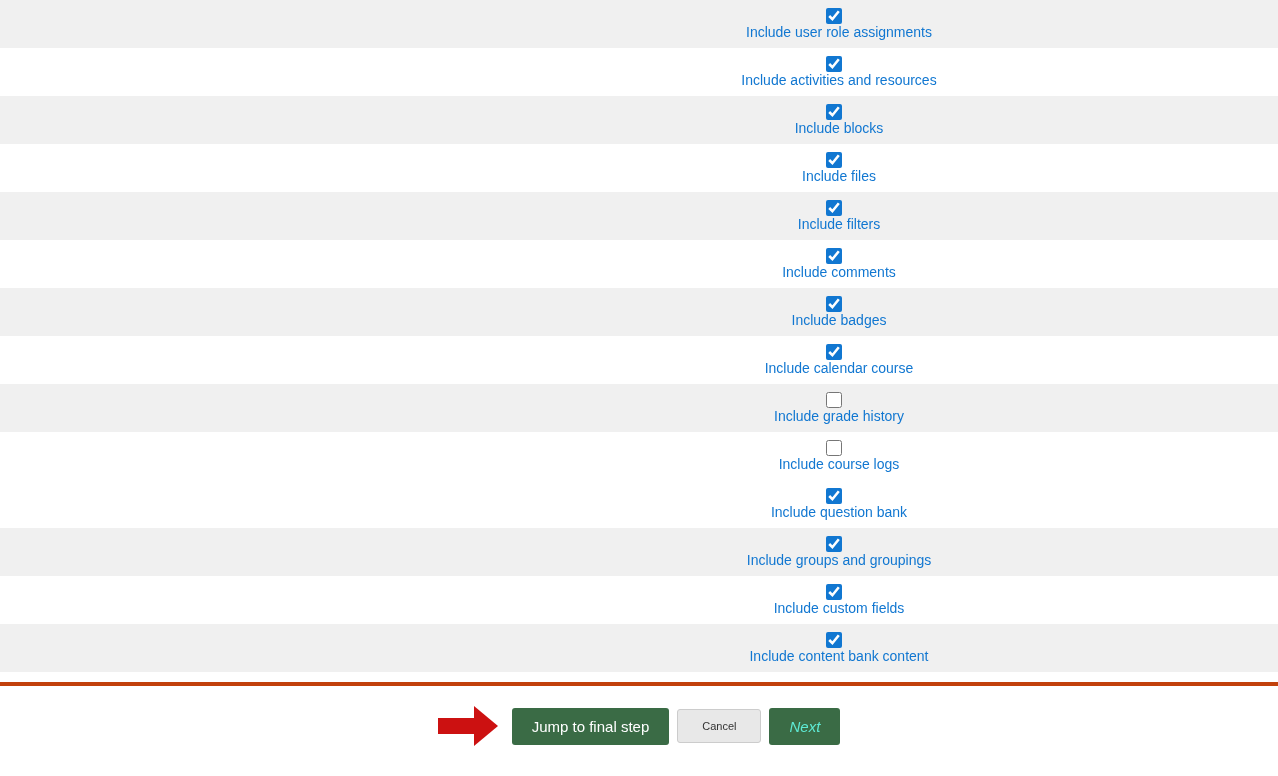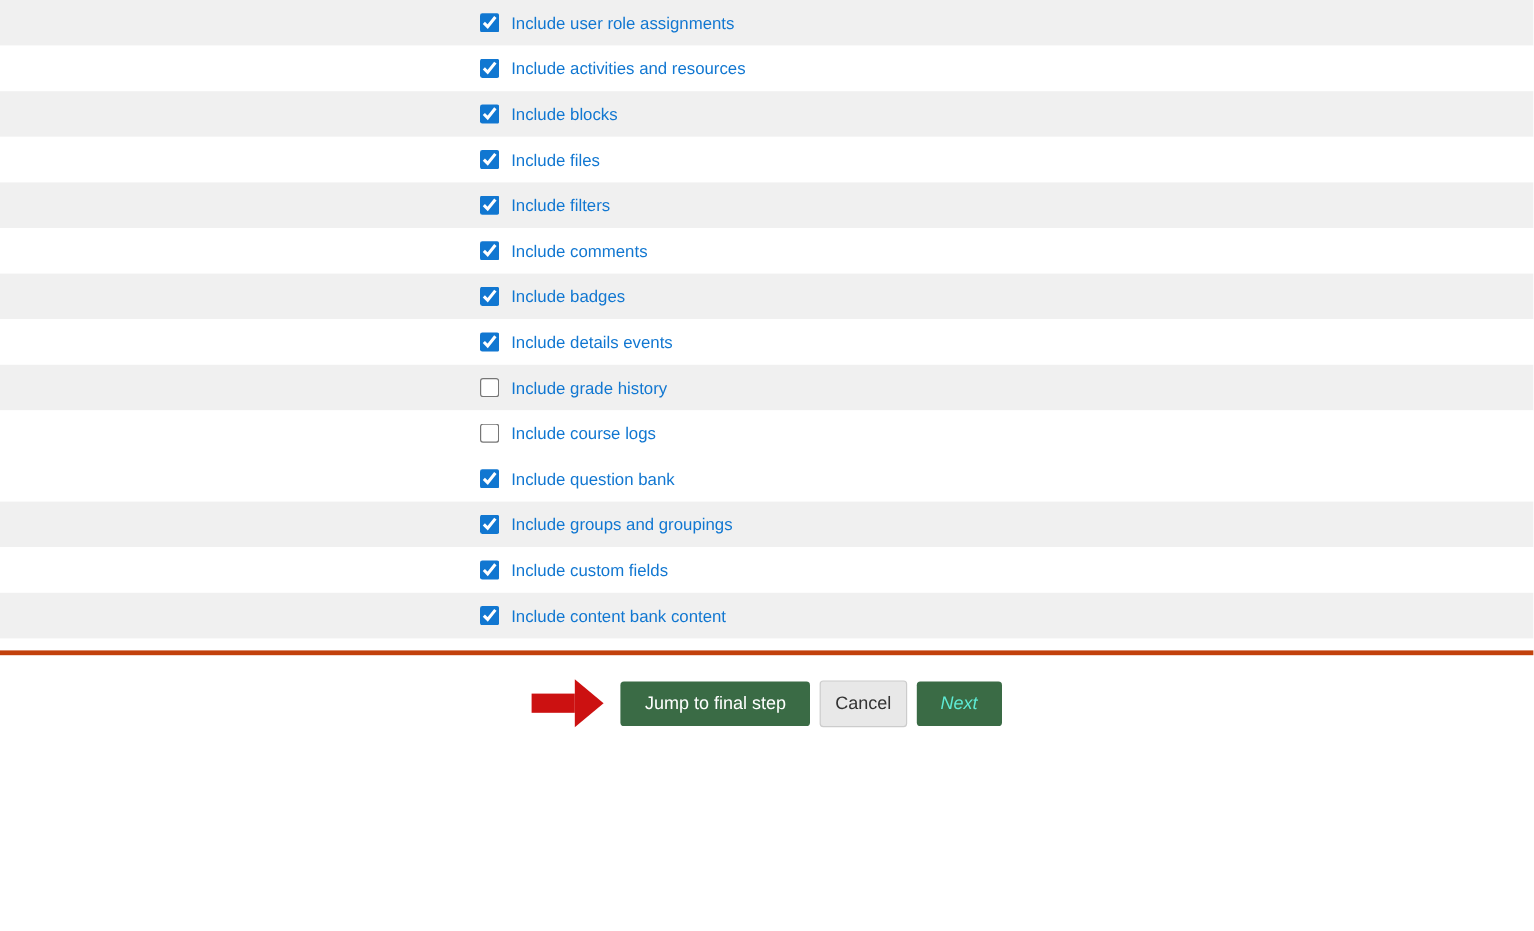--- a/index.html
+++ b/index.html
@@ -10,20 +10,21 @@
       color: #333;
     }
     .checklist-container {
       width: 100%;
     }
     .checklist-row {
       display: flex;
       align-items: center;
       padding: 8px 0 8px 400px;
       min-height: 38px;
+      flex-direction: column;
     }
     .checklist-row.shaded {
       background-color: #f0f0f0;
     }
     .checklist-row.white {
       background-color: #fff;
     }
     .checklist-row input[type="checkbox"] {
       width: 16px;
       height: 16px;
@@ -54,22 +55,22 @@
       padding: 10px 20px;
       font-size: 15px;
       border-radius: 3px;
       cursor: pointer;
       font-weight: normal;
     }
     .btn-cancel {
       background-color: #e8e8e8;
       color: #333;
       border: 1px solid #ccc;
-      padding: 10px 12px;
-      font-size: 15px;
+      padding: 10px 24px;
+      font-size: 11px;
       border-radius: 3px;
       cursor: pointer;
     }
     .btn-next {
       background-color: #3a6b45;
       color: #5eead4;
       border: none;
       padding: 10px 20px;
       font-size: 15px;
       border-radius: 3px;
@@ -125,21 +126,21 @@
     <div class="checklist-row white">
       <input type="checkbox" id="chk_comments" checked="" style="">
       <label for="chk_comments">Include comments</label>
     </div>
     <div class="checklist-row shaded">
       <input type="checkbox" id="chk_badges" checked="" style="">
       <label for="chk_badges">Include badges</label>
     </div>
     <div class="checklist-row white">
       <input type="checkbox" id="chk_calendar" checked="" style="">
-      <label for="chk_calendar">Include details events</label>
+      <label for="chk_calendar">Include calendar course</label>
     </div>
     <div class="checklist-row shaded">
       <input type="checkbox" id="chk_grade_history" style="">
       <label for="chk_grade_history">Include grade history</label>
     </div>
     <div class="checklist-row white">
       <input type="checkbox" id="chk_course_logs" style="">
       <label for="chk_course_logs">Include course logs</label>
     </div>
     <div class="checklist-row white">

